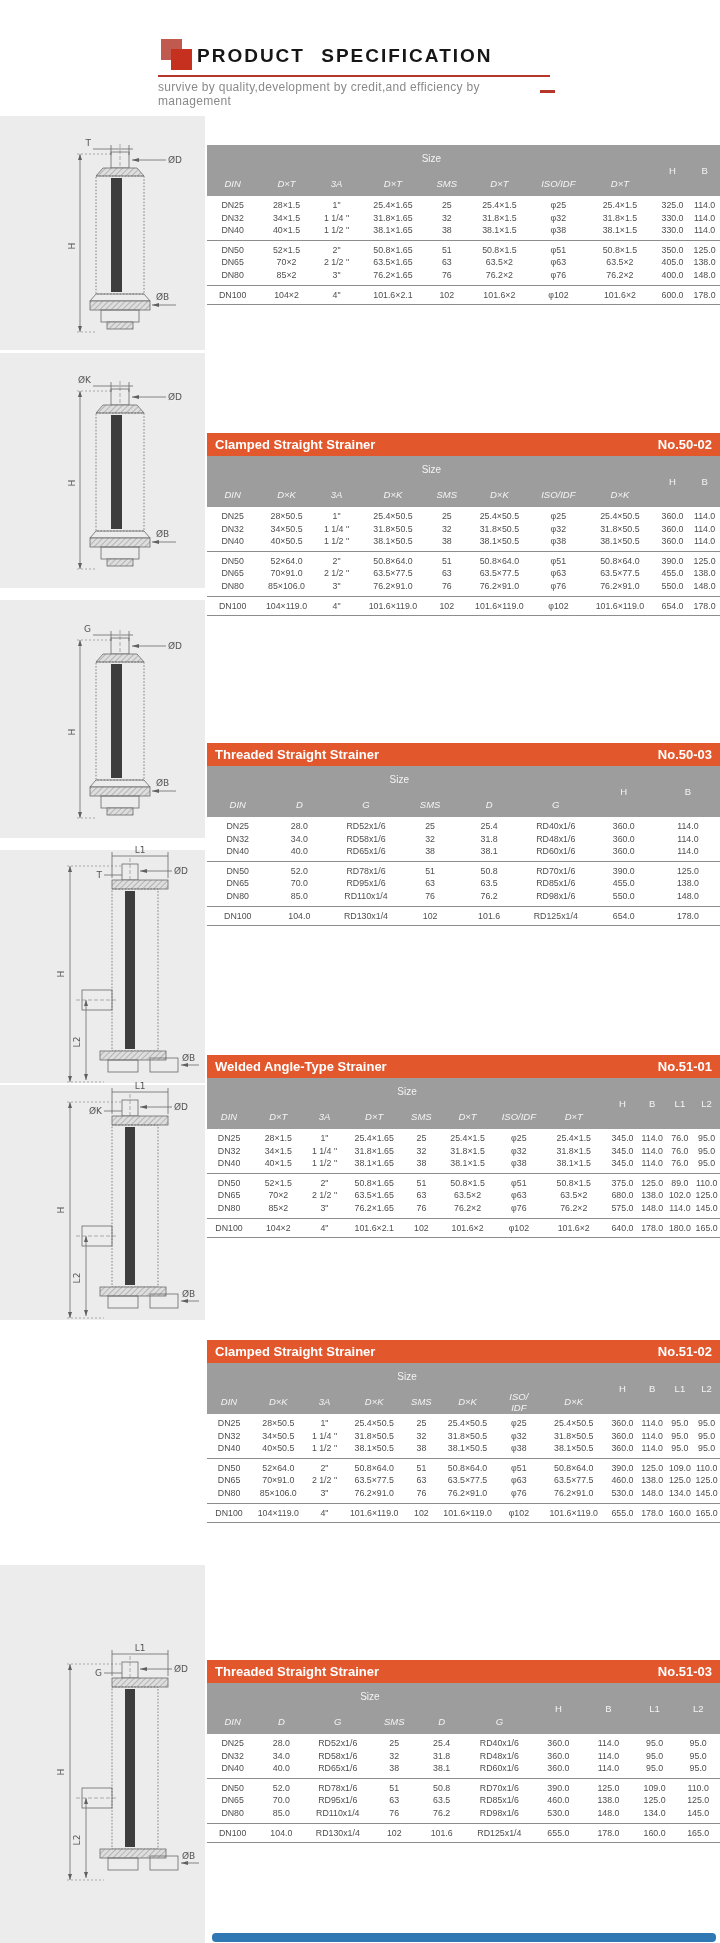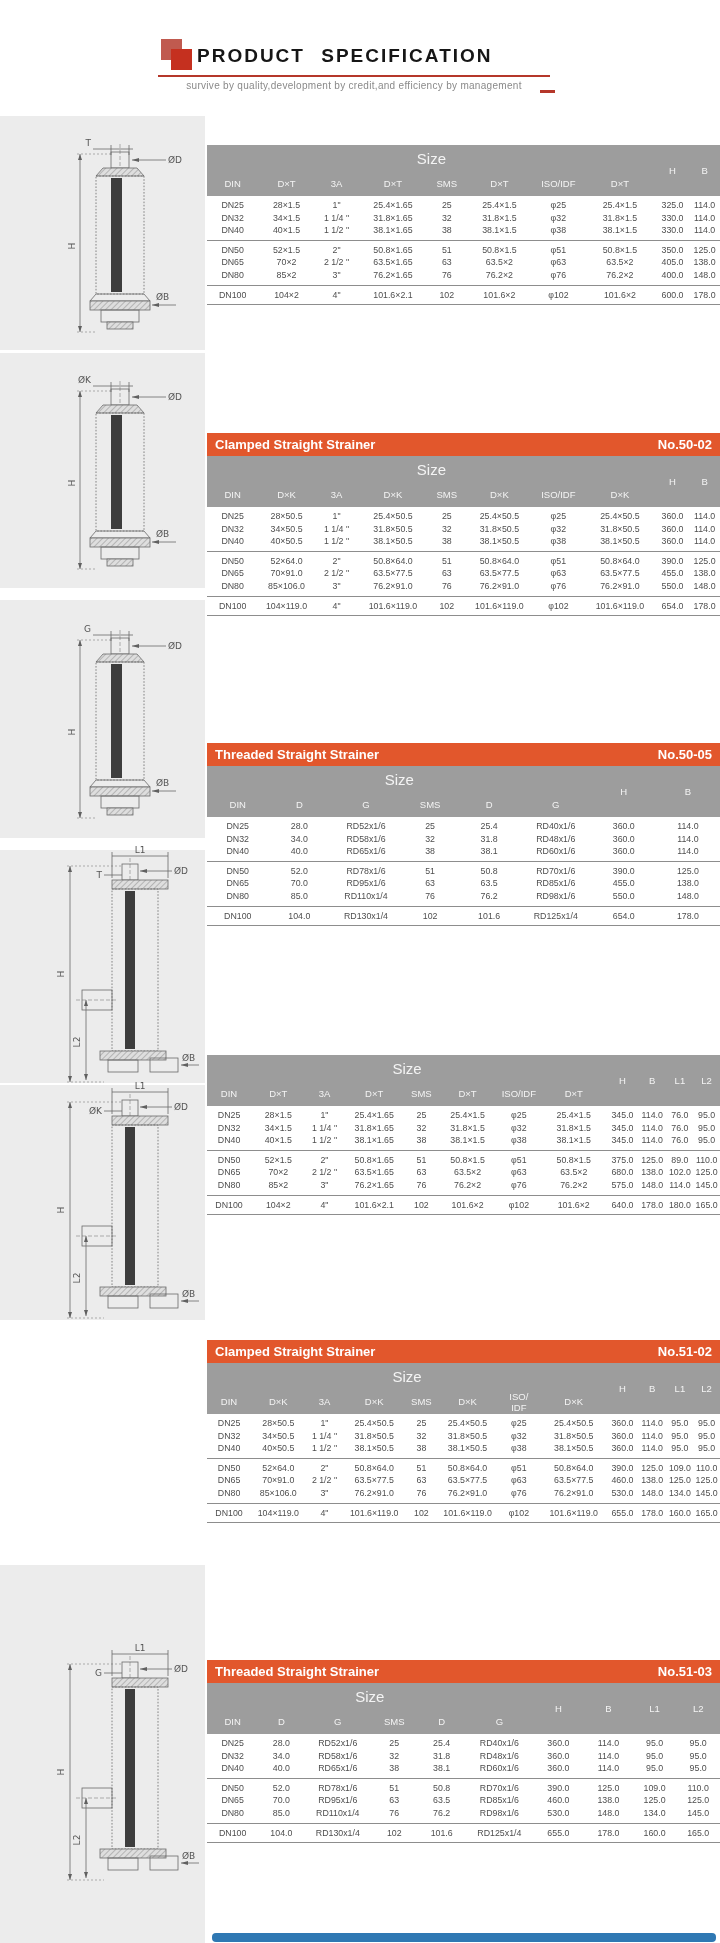--- a/index.html
+++ b/index.html
@@ -6,39 +6,39 @@
   body { margin: 0; background: #ffffff; font-family: "Liberation Sans", sans-serif; }
   #page { position: relative; width: 720px; height: 1943px; background: #fff; overflow: hidden; margin-top: 20px; }
 
   
   .sq { position: absolute; width: 21px; height: 21px; }
   .sq.back  { left: 161px; top: 19px; background: var(--logo-back, #c05a4f); }
   .sq.front { left: 171px; top: 29px; background: var(--logo-front, #c5301f); }
   .htitle { position: absolute; left: 197px; top: 25px; font-size: 19px; font-weight: 700;
             letter-spacing: 2px; word-spacing: 9px; color: #161616; white-space: nowrap; }
   .hline  { position: absolute; left: 158px; top: 55px; width: 392px; height: 2px; background: var(--red, #b5372a); }
-  .htag   { position: absolute; left: 158px; top: 60px; width: 392px; text-align: center;
-            font-size: 10px; color: #8a8a8a; letter-spacing: .3px; }
+  .htag   { position: absolute; left: 158px; top: 60px; width: 392px; text-align: left;
+            font-size: 12px; color: #8a8a8a; letter-spacing: .3px; }
   .htick  { position: absolute; left: 540px; top: 70px; width: 15px; height: 3px; background: var(--red, #b5372a); }
 
   
   .panel { position: absolute; left: 0; width: 205px; background: var(--panel, #ececec);
            display: flex; align-items: center; justify-content: center; }
 
   
   .tablewrap { position: absolute; left: 207px; width: 513px; }
   .titlebar { display: flex; justify-content: space-between; align-items: center; height: 23px;
               background: var(--orange, #e2572c); color: #fff; padding: 0 8px;
               font-size: 13px; font-weight: 700; }
   table.spec { width: 100%; border-collapse: collapse; table-layout: fixed;
                border-bottom: 1px solid #8d8d8d; }
   table.spec thead th { background: var(--gray, #9d9d9d); color: #f4f4f4; font-weight: 400;
                font-size: 9.5px; text-align: center; vertical-align: middle; white-space: pre-line; }
-  table.spec thead th.size { font-size: 15px; height: 26px; vertical-align: middle; }
-  table.spec thead tr.cols th { height: 25px; }
+  table.spec thead th.size { font-size: 10px; height: 26px; vertical-align: middle; }
+  table.spec thead tr.cols th { height: 25px; font-style: italic; }
   table.spec td { font-size: 8.8px; color: var(--txt, #4e4e4e); text-align: center;
                padding: 1px 0; line-height: 10.6px; white-space: nowrap; overflow: hidden; }
   table.spec tbody tr:first-child td { padding-top: 4px; }
   table.spec tr.gfirst td { border-top: 1px solid #8d8d8d; padding-top: 4px; }
   table.spec tr.glast td { padding-bottom: 4px; }
 
   .footbar { position: absolute; left: 212px; top: 1913px; width: 504px; height: 9px;
              border-radius: 4px; background: var(--blue, #2f78b3); }
 </style>
 </head>
@@ -413,21 +413,21 @@
     <text x="91" y="20" text-anchor="end">G</text>
     <text x="168" y="37">ØD</text>
     <text x="75" y="120" text-anchor="middle" transform="rotate(-90 75 120)">H</text>
     <text x="156" y="174">ØB</text>
   </g>
         </svg>
       </div>
       <div class="tablewrap" style="top: 723px;">
         <div class="titlebar">
           <span>Threaded Straight Strainer</span>
-          <span>No.50-05</span>
+          <span>No.50-03</span>
         </div>
         <table class="spec">
           <colgroup>
             <col style="width:12%">
             <col style="width:12%">
             <col style="width:14%">
             <col style="width:11%">
             <col style="width:12%">
             <col style="width:14%">
             <col style="width:12.5%">
@@ -562,20 +562,24 @@
     <text x="140" y="9" text-anchor="middle">L1</text>
     <text x="102" y="34" text-anchor="end">T</text>
     <text x="174" y="30">ØD</text>
     <text x="64" y="130" text-anchor="middle" transform="rotate(-90 64 130)">H</text>
     <text x="80" y="198" text-anchor="middle" transform="rotate(-90 80 198)">L2</text>
     <text x="182" y="217">ØB</text>
   </g>
         </svg>
       </div>
       <div class="tablewrap" style="top: 1035px;">
+        <div class="titlebar">
+          <span>Welded Angle-Type Strainer</span>
+          <span>No.51-01</span>
+        </div>
         <table class="spec">
           <colgroup>
             <col style="width:8.6%">
             <col style="width:10.6%">
             <col style="width:7.4%">
             <col style="width:12%">
             <col style="width:6.4%">
             <col style="width:11.6%">
             <col style="width:8.4%">
             <col style="width:13%">

